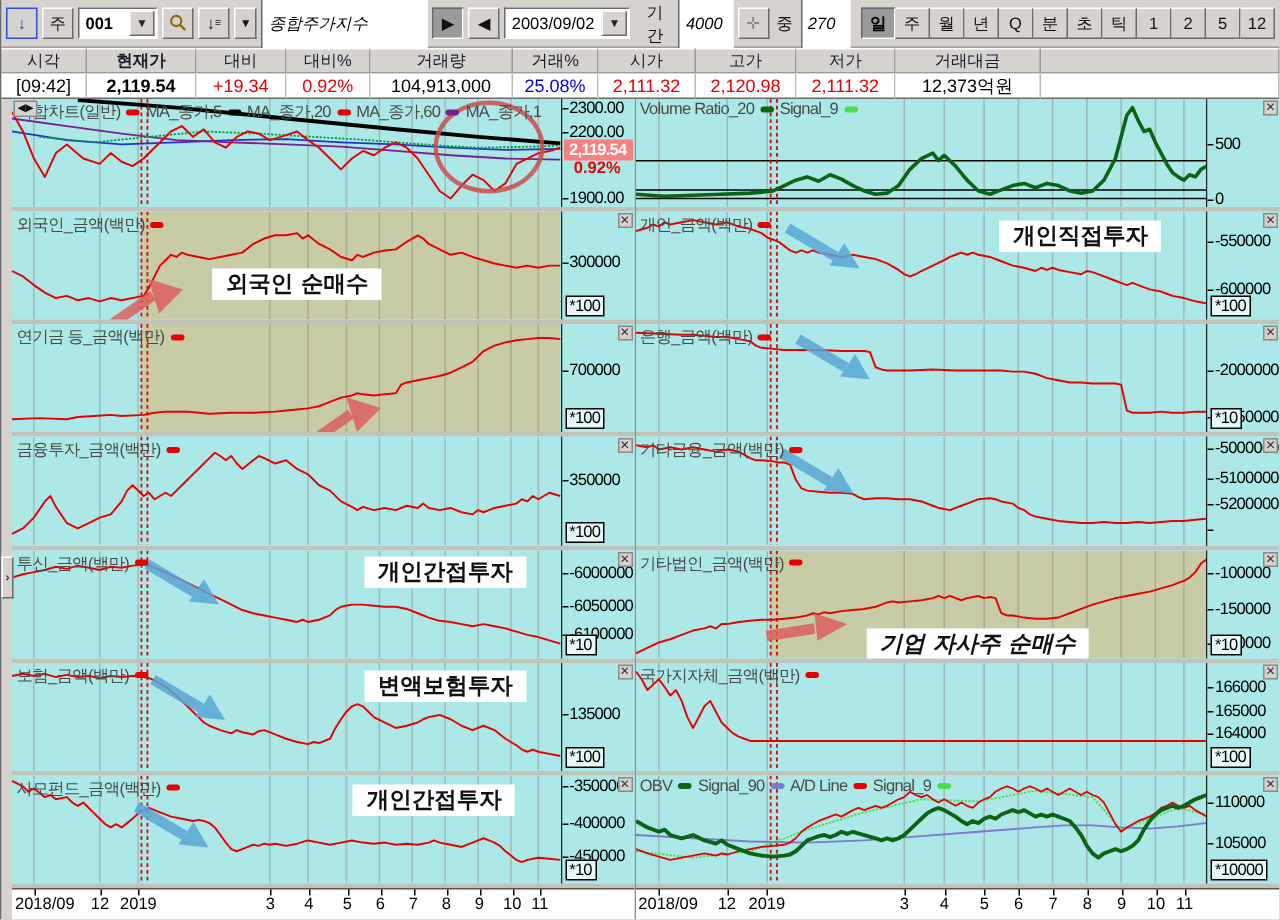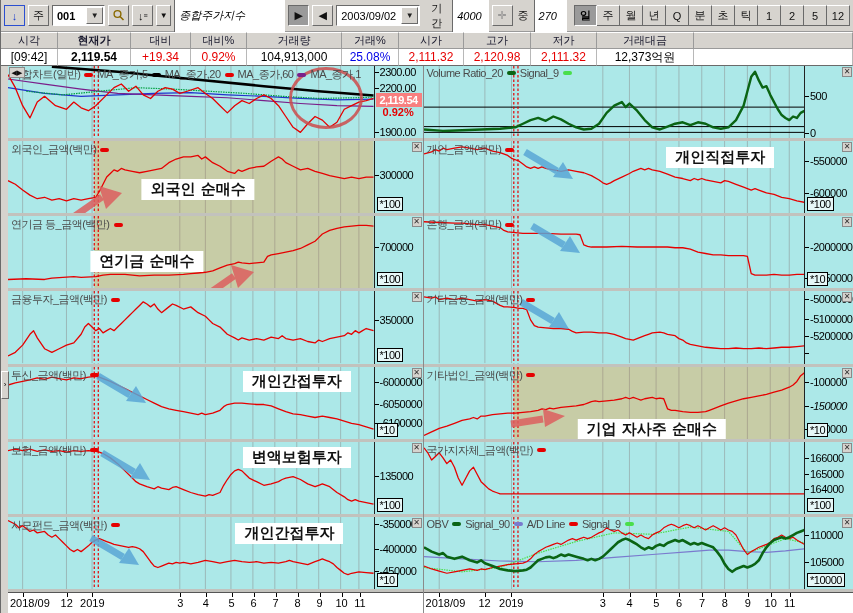--- a/index.html
+++ b/index.html
@@ -243,21 +243,20 @@
                 <line x1="91" y1="0" x2="91" y2="100" stroke="rgba(130,110,110,0.38)" stroke-width="1" vector-effect="non-scaling-stroke"></line>
                 <line x1="96" y1="0" x2="96" y2="100" stroke="rgba(130,110,110,0.38)" stroke-width="1" vector-effect="non-scaling-stroke"></line>
                 <line x1="23.6" y1="0" x2="23.6" y2="100" stroke="#e60000" stroke-width="1.2" stroke-dasharray="2.5 2" vector-effect="non-scaling-stroke"></line>
                 <line x1="24.700000000000003" y1="0" x2="24.700000000000003" y2="100" stroke="#e60000" stroke-width="1.2" stroke-dasharray="2.5 2" vector-effect="non-scaling-stroke"></line>
                 <polyline points="0,88 5,87 10,88 12,86 15,85 18,84 20,85 24,84 26,82 28,81 32,81 34,82 36,83 40,82 44,82 48,81 50,80 52,79 54,78 56,76 58,72 60,68 62,66 63,64 64,65 66,66 68,65 70,64 71,56 72,54 74,52 76,50 78,48 80,45 82,40 84,35 85,30 86,25 88,20 90,17 92,15 94,14 96,13 98,13 100,14" fill="none" stroke="#e60000" stroke-width="1.3" vector-effect="non-scaling-stroke" stroke-linejoin="round"></polyline>
               </svg>
               <div class="legend">
                 <span>연기금 등_금액(백만)</span>
                 <span class="lgm" style="background: rgb(230, 0, 0);"></span>
               </div>
-              <div class="anno" style="left: 38%; top: 48%;">연기금 순매수</div>
               <div class="arrow" style="left: 52%; top: 62%;"><svg width="62" height="44" style="opacity: 0.85;">
                   <line x1="6" y1="36" x2="36" y2="15" stroke="#dd5f5f" stroke-width="7"></line>
                   <polygon points="33,4 56,11 40,27" fill="#dd5f5f"></polygon>
                 </svg></div>
             </div>
             <div class="yaxis">
               <div class="ytick" style="top: 42%;"></div>
               <div class="ylab" style="top: 42%;">700000</div>
               <div class="mult">*100</div>
             </div>
@@ -609,31 +608,31 @@
                 <line x1="91" y1="0" x2="91" y2="100" stroke="rgba(130,110,110,0.38)" stroke-width="1" vector-effect="non-scaling-stroke"></line>
                 <line x1="96" y1="0" x2="96" y2="100" stroke="rgba(130,110,110,0.38)" stroke-width="1" vector-effect="non-scaling-stroke"></line>
                 <line x1="23.6" y1="0" x2="23.6" y2="100" stroke="#e60000" stroke-width="1.2" stroke-dasharray="2.5 2" vector-effect="non-scaling-stroke"></line>
                 <line x1="24.700000000000003" y1="0" x2="24.700000000000003" y2="100" stroke="#e60000" stroke-width="1.2" stroke-dasharray="2.5 2" vector-effect="non-scaling-stroke"></line>
                 <polyline points="0,95 2,90 4,85 6,82 8,78 10,74 12,72 13,70 14,72 15,68 16,68 18,66 20,65 22,64 24,64 26,63 28,62 30,60 31,58 32,59 33,57 34,58 36,56 38,55 40,54 42,52 43,50 44,48 45,47 46,48 48,47 50,46 52,44 53,42 54,44 55,42 56,44 57,46 58,44 60,42 61,44 62,43 63,44 64,58 65,60 66,60 68,62 70,63 72,63 74,62 75,60 76,58 78,54 80,50 82,47 84,44 86,42 88,40 90,38 92,35 94,32 95,30 96,28 97,25 98,20 99,12 100,8" fill="none" stroke="#e60000" stroke-width="1.3" vector-effect="non-scaling-stroke" stroke-linejoin="round"></polyline>
               </svg>
               <div class="legend">
                 <span>기타법인_금액(백만)</span>
                 <span class="lgm" style="background: rgb(230, 0, 0);"></span>
               </div>
-              <div class="anno" style="left: 60%; top: 72%;">기업 자사주 순매수</div>
+              <div class="anno" style="left: 60%; top: 72%; font-style: italic;">기업 자사주 순매수</div>
               <div class="arrow" style="left: 22%; top: 52%;"><svg width="62" height="44" style="opacity: 0.85;">
                   <line x1="4" y1="20" x2="36" y2="15" stroke="#dd5f5f" stroke-width="7"></line>
                   <polygon points="58,12 36,5 38,23" fill="#dd5f5f"></polygon>
                 </svg></div>
             </div>
             <div class="yaxis">
               <div class="ytick" style="top: 22%;"></div>
               <div class="ylab" style="top: 22%;">-100000</div>
               <div class="ytick" style="top: 55%;"></div>
-              <div class="ylab" style="top: 55%; font-style: italic;">-150000</div>
+              <div class="ylab" style="top: 55%;">-150000</div>
               <div class="ytick" style="top: 86%;"></div>
               <div class="ylab" style="top: 86%;">-200000</div>
               <div class="mult">*10</div>
             </div>
             <div class="closeicon">✕</div>
           </div>
           <div class="panel">
             <div class="plot">
               <svg class="main" viewBox="0 0 100 100" preserveAspectRatio="none">
                 <line x1="4" y1="0" x2="4" y2="100" stroke="rgba(130,110,110,0.38)" stroke-width="1" vector-effect="non-scaling-stroke"></line>

